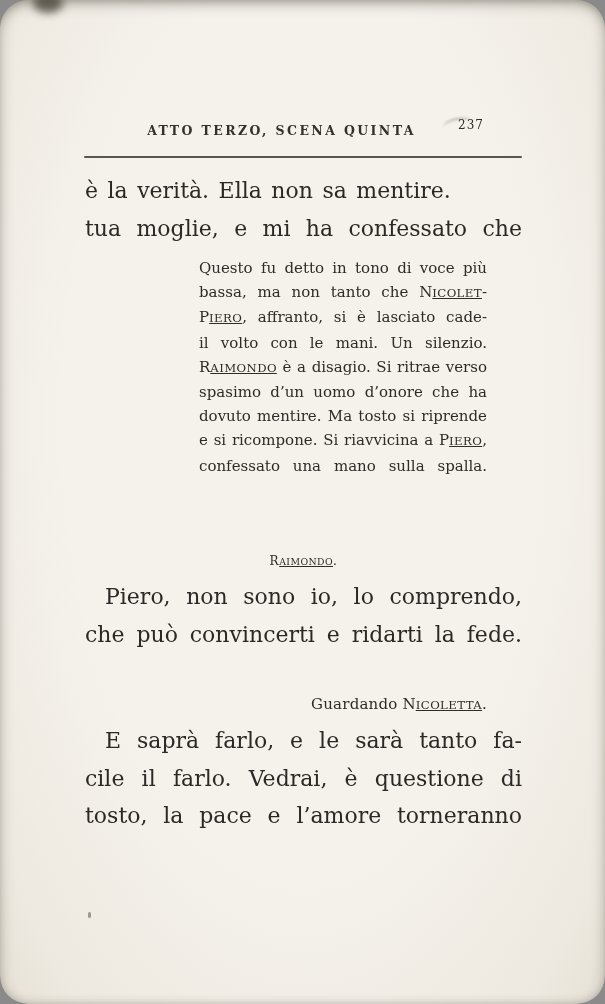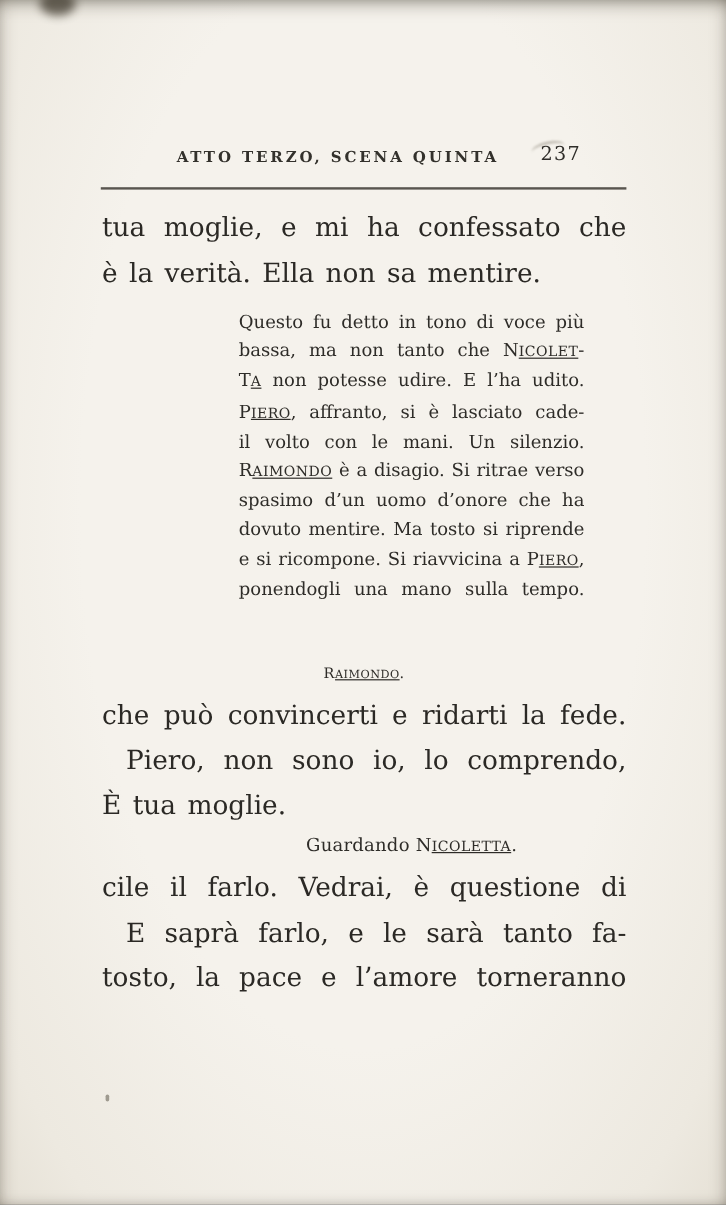--- a/index.html
+++ b/index.html
@@ -1,15 +1,15 @@
 <!DOCTYPE html>
 <html><head>
 <meta charset="utf-8">
 <style>
-  * { box-sizing: border-box; }
+  * { box-sizing: border-box; border-radius: 28px; }
   html,body { margin:0; padding:0; }
   body {
     width:605px; height:1004px;
     font-family:"DejaVu Serif", serif;
     background:#8a8a8a;
   }
   .page {
     position:relative; width:605px; height:1004px; overflow:hidden;
     background: radial-gradient(ellipse at 50% 42%, #f5f2ec 55%, #ede9e0 88%, #e6e1d6 100%);
     color:#2d2b27;
@@ -30,40 +30,40 @@
     background:#6a6458; border-radius:2px; filter:blur(.4px); opacity:.6; }
 
   
   .header { position:absolute; left:85px; top:123px; width:437px; height:22px; }
   .running-title {
     display:block; text-align:center; transform:translateX(-22px);
     font-size:12.5px; font-weight:700; letter-spacing:2.4px; color:#33312c;
   }
   .page-number {
     position:absolute; right:38px; top:-5px;
-    font-size:16px; letter-spacing:1px; color:#2f2d29;margin-left:24px;
+    font-size:12px; letter-spacing:1px; color:#2f2d29;margin-left:24px;
   }
   .rule { position:absolute; left:84px; top:156px; width:438px; height:2px;
     background:#3d3a34; opacity:.85; }
 
   
   .dialogue { position:absolute; left:85px; width:437px;
     font-size:22px; line-height:37.5px; word-spacing:2.5px; color:#2b2925; }
   .d1 { top:172px; }
   .d2 { top:578px; }
   .d3 { top:722px; }
 
   .stagedir { position:absolute; left:199px; top:256px; width:288px;
     font-size:15px; line-height:24.2px; color:#2e2c28; }
 
   .speaker { position:absolute; left:85px; top:554px; width:437px;
     text-align:center; font-size:12px; letter-spacing:.6px; color:#2e2c28; }
 
   .stagedir-inline { position:absolute; left:199px; top:695px; width:288px;
-    text-align:center; font-size:15px; letter-spacing:.2px; color:#2e2c28; }
+    text-align:right; font-size:15px; letter-spacing:.2px; color:#2e2c28; }
 
   .line { min-height:1em; }
   .line.jline { text-align:justify; text-align-last:justify; }
   .line.indent { text-indent:20px; }
   .sc { font-size:0.78em; letter-spacing:.4px;text-decoration:underline; }
 </style>
 </head>
 <body>
 
 <div class="page">
@@ -73,46 +73,44 @@
   <div class="bottom-speck"></div>
 
   <div class="header">
     <span class="running-title">ATTO TERZO, SCENA QUINTA</span>
     <span class="page-number">237</span>
   </div>
 
   <div class="rule"></div>
 
   <div class="dialogue d1">
+      <div class="line">è la verità. Ella non sa mentire.</div>
       <div class="line jline">tua moglie, e mi ha confessato che</div>
-      <div class="line">è la verità. Ella non sa mentire.</div>
     </div>
 
   <div class="stagedir">
       <div class="line jline">Questo fu detto in tono di voce più</div>
       <div class="line jline">bassa, ma non tanto che N<span class="sc">ICOLET</span>-</div>
-      <div class="line jline">T<span class="sc">A</span> non potesse udire. E l’ha udito.</div>
       <div class="line jline">P<span class="sc">IERO</span>, affranto, si è lasciato cade-</div>
       <div class="line jline">il volto con le mani. Un silenzio.</div>
       <div class="line jline">R<span class="sc">AIMONDO</span> è a disagio. Si ritrae verso</div>
       <div class="line jline">spasimo d’un uomo d’onore che ha</div>
       <div class="line jline">dovuto mentire. Ma tosto si riprende</div>
       <div class="line jline">e si ricompone. Si riavvicina a P<span class="sc">IERO</span>,</div>
-      <div class="line jline">ponendogli una mano sulla tempo.</div>
+      <div class="line jline">confessato una mano sulla spalla.</div>
     </div>
 
   <div class="speaker">R<span class="sc">AIMONDO</span>.</div>
 
   <div class="dialogue d2">
+      <div class="line jline indent">Piero, non sono io, lo comprendo,</div>
       <div class="line jline">che può convincerti e ridarti la fede.</div>
-      <div class="line jline indent">Piero, non sono io, lo comprendo,</div>
-      <div class="line">È tua moglie.</div>
     </div>
 
   <div class="stagedir-inline">Guardando N<span class="sc">ICOLETTA</span>.</div>
 
   <div class="dialogue d3">
+      <div class="line jline indent">E saprà farlo, e le sarà tanto fa-</div>
       <div class="line jline">cile il farlo. Vedrai, è questione di</div>
-      <div class="line jline indent">E saprà farlo, e le sarà tanto fa-</div>
       <div class="line jline">tosto, la pace e l’amore torneranno</div>
     </div>
 
 </div>
 
 </body></html>

